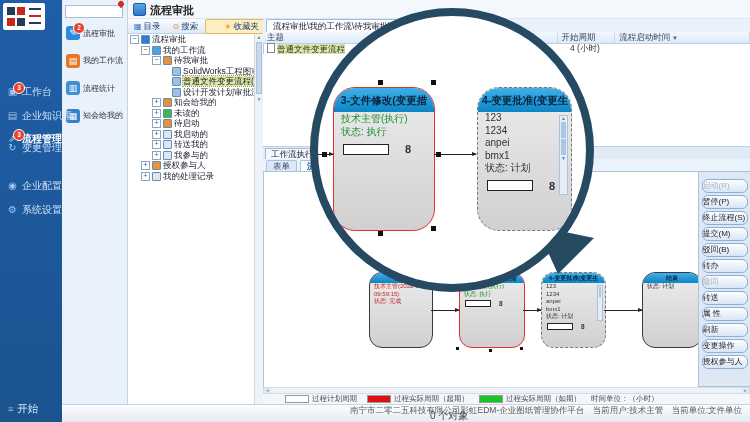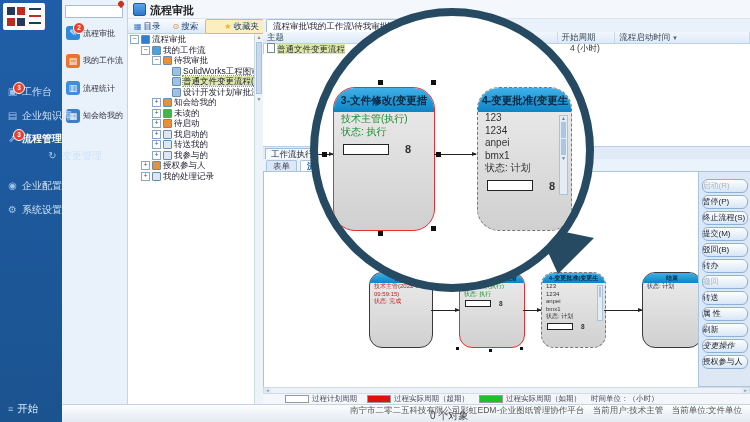--- a/index.html
+++ b/index.html
@@ -83,21 +83,21 @@
   .nsb{position:absolute;background:#e4edf6;border:1px solid #a9c2de;color:#5b82a8;text-align:center;}
   .nsb .nthumb{display:block;background:#a9c6e2;margin:1px;}
   .hd{position:absolute;background:#101010;z-index:2;}
   .arr{position:absolute;height:0;border-top:1px solid #222;}
   .arr:after{content:"";position:absolute;right:-1px;top:-3px;border-left:5px solid #222;border-top:2.5px solid transparent;border-bottom:2.5px solid transparent;}
   
   #actionpanel{position:absolute;left:698px;top:171px;width:52px;height:216px;background:#dde8f4;border:1px solid #aac4de;border-right:none;padding-top:7px;box-sizing:border-box;}
   .abtn{display:block;width:44px;height:12px;line-height:12px;margin:0 auto 2px auto;font-size:8px;color:#223;
         background:linear-gradient(#fdfeff,#d8e6f5);border:1px solid #8fb0d4;border-radius:6px;cursor:pointer;overflow:hidden;white-space:nowrap;}
   .abtn.dis{color:#a9b4c2;cursor:default;}
-  .abtn.gap{font-style:italic;}
+  .abtn.gap{}
   
   #hscroll{position:absolute;left:263px;top:387px;width:487px;height:7px;background:#eef2f7;border:1px solid #cfdcea;box-sizing:border-box;font-size:5px;line-height:5px;color:#89a;}
   #hscroll .harr{position:absolute;top:0;width:7px;height:5px;text-align:center;background:#e0e9f2;}
   #legend{position:absolute;left:263px;top:394px;width:487px;height:10px;background:#f3f7fb;display:flex;align-items:center;padding-left:22px;box-sizing:border-box;}
   .lgitem{display:flex;align-items:center;margin-right:10px;}
   .sw{width:22px;height:6px;border:1px solid #999;margin-right:3px;}
   .lgl{font-size:7.5px;color:#445;white-space:nowrap;}
   #statusbar{position:absolute;left:62px;top:404px;width:688px;height:18px;background:linear-gradient(#fdfdfd,#e2e9f2);border-top:1px solid #c5d3e2;}
   #obj-count{position:absolute;left:368px;top:4px;font-size:10px;color:#444;}
   #status-info{position:absolute;right:8px;top:0;font-size:8.5px;color:#555;white-space:nowrap;}
@@ -124,21 +124,21 @@
         <rect x="14" y="15" width="8" height="8" fill="#233a5a"></rect>
         <rect x="26" y="5" width="12" height="2" fill="#233a5a"></rect>
         <rect x="26" y="12" width="12" height="2" fill="#c22a1e"></rect>
         <rect x="26" y="19" width="12" height="2" fill="#233a5a"></rect>
       </svg>
     </div>
     <nav id="side-nav">
         <div class="snav" style="top: 80px; position: absolute;"><span class="sic">▣</span><span>工作台</span><span class="badge" style="left: 13px; top: 2px;">3</span></div>
         <div class="snav" style="top: 103.5px; position: absolute;"><span class="sic">▤</span><span>企业知识库</span></div>
         <div class="snav act" style="top: 127px; position: absolute;"><span class="sic">⇗</span><span>流程管理</span><span class="badge" style="left: 13px; top: 2px;">3</span></div>
-        <div class="snav" style="top: 144px; position: absolute; padding-left: 40px;"><span class="sic">↻</span><span>变更管理</span></div>
+        <div class="snav" style="top: 136px; position: absolute;"><span class="sic">↻</span><span>变更管理</span></div>
         <div class="snav" style="top: 174px; position: absolute;"><span class="sic">◉</span><span>企业配置</span></div>
         <div class="snav" style="top: 197.5px; position: absolute;"><span class="sic">⚙</span><span>系统设置</span></div>
       </nav>
     <div id="start-bar">
       <span class="sic">≡</span><span>开始</span>
     </div>
   </aside>
 
   <div id="toolpanel">
     <input id="quick-search" value="" style="">

